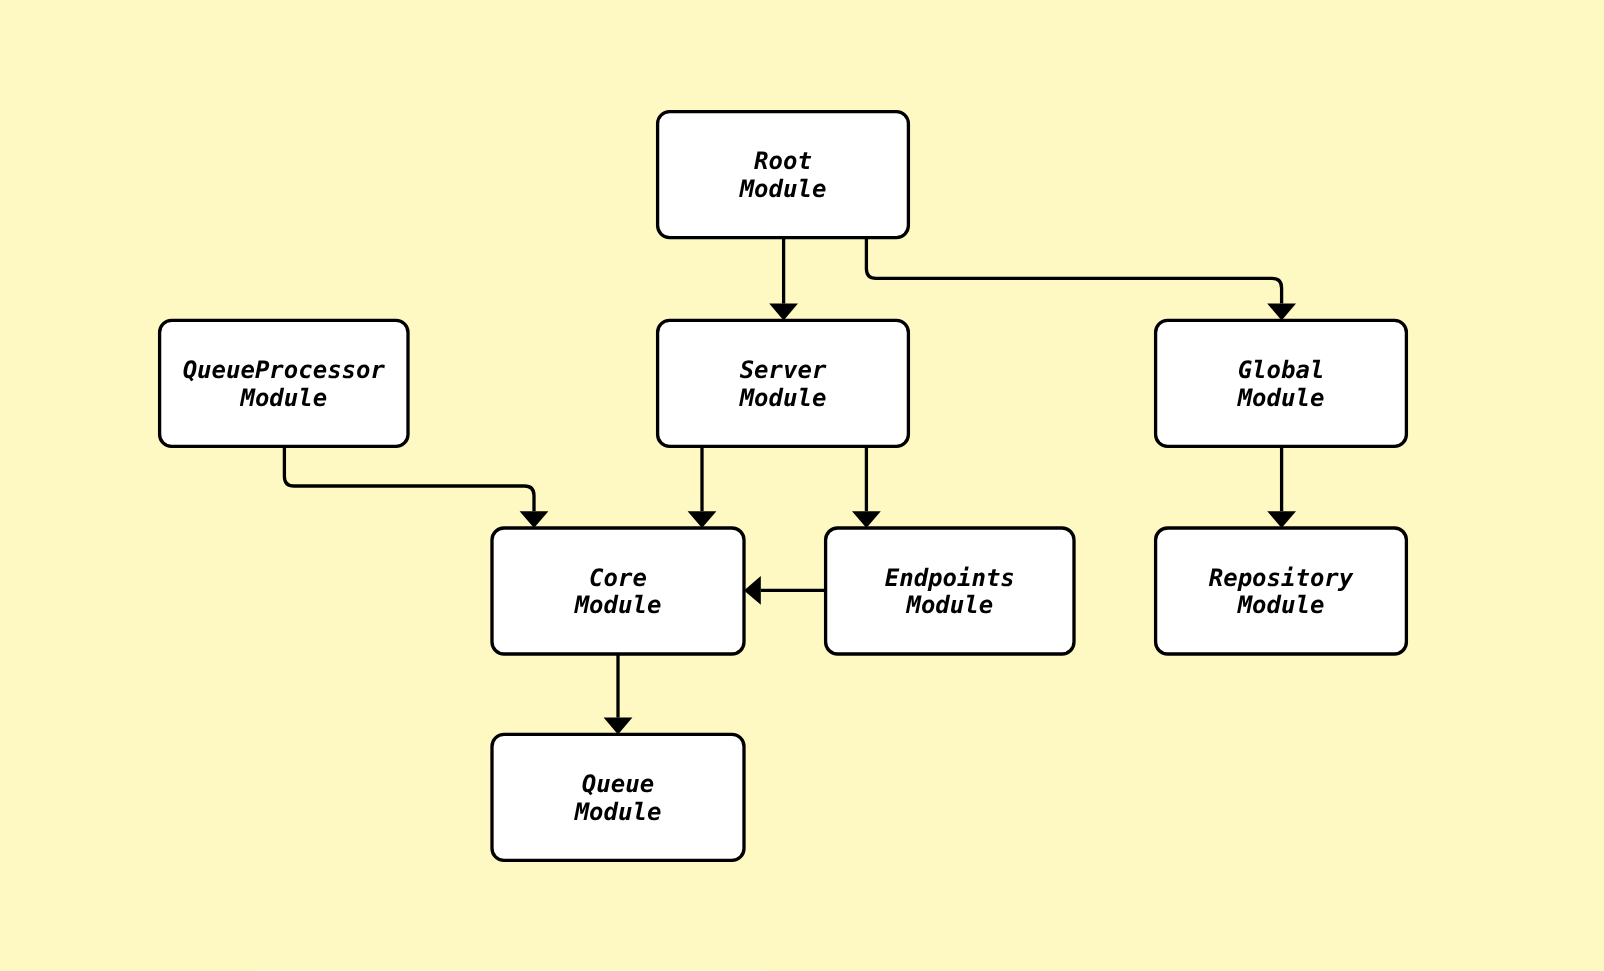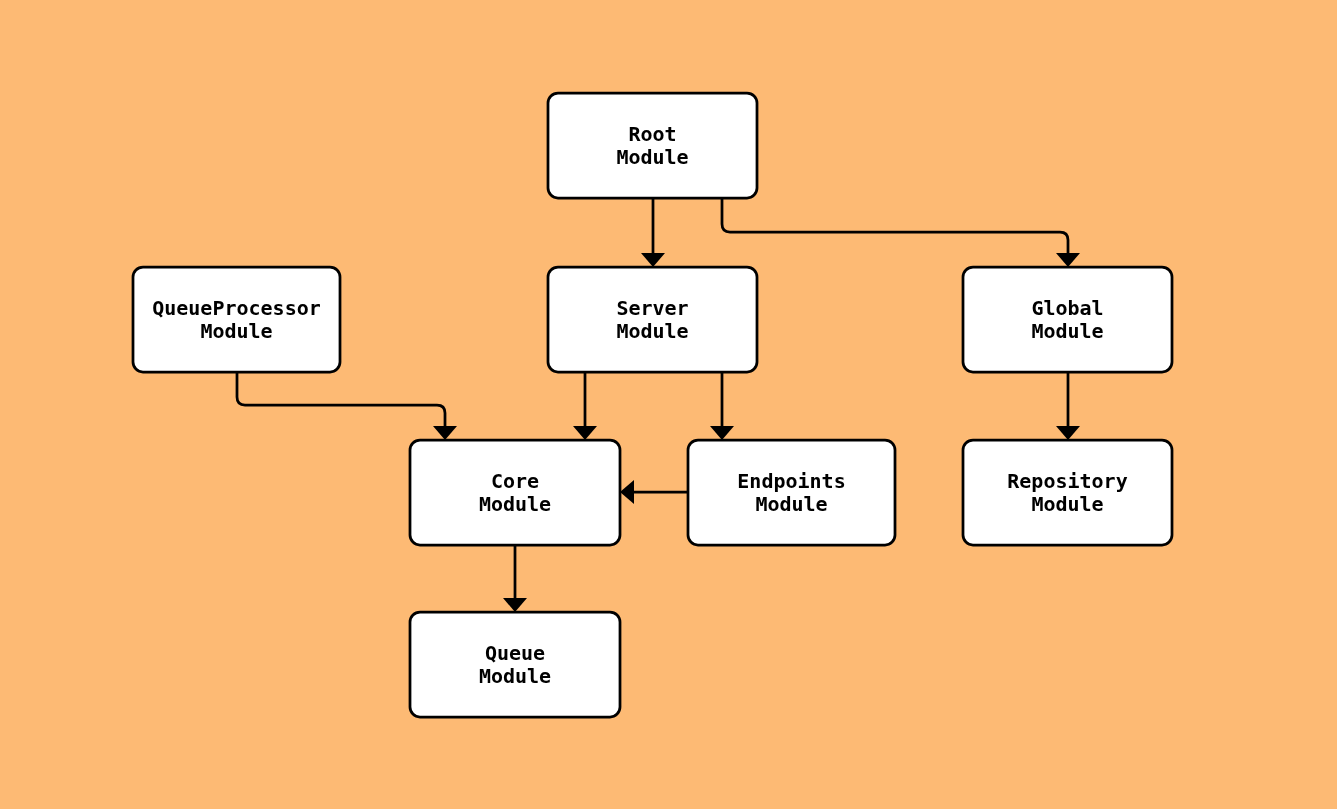--- a/index.html
+++ b/index.html
@@ -4,22 +4,23 @@
 <style>
   html, body {
     margin: 0;
     padding: 0;
     background: #ffffff;
   }
   .canvas {
     position: relative;
     width: 1337px;
     height: 809px;
-    background: #fdba74;
+    background: #fef9c3;
     overflow: hidden;
+    font-style: italic;
   }
   svg {
     display: block;
     width: 1337px;
     height: 809px;
   }
   .node-rect {
     fill: #ffffff;
     stroke: #000000;
     stroke-width: 2.75;

